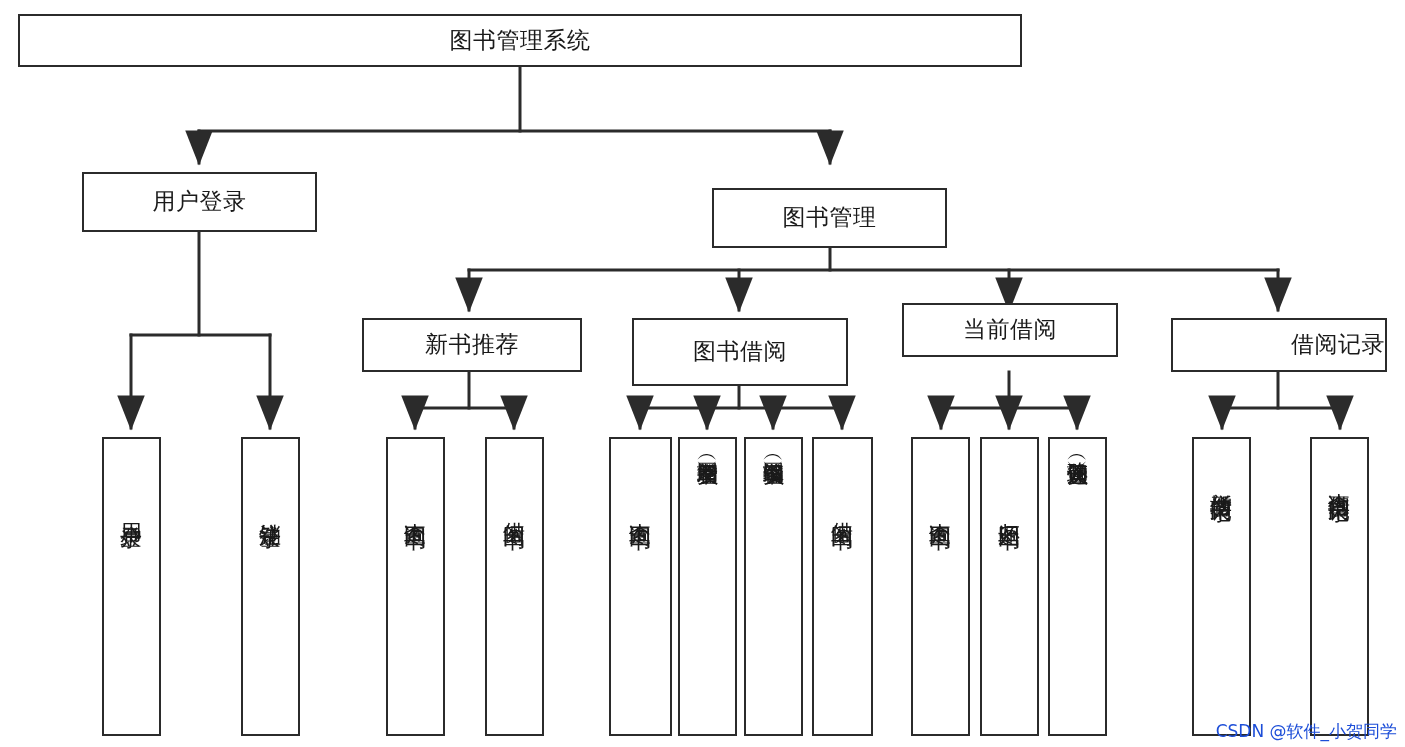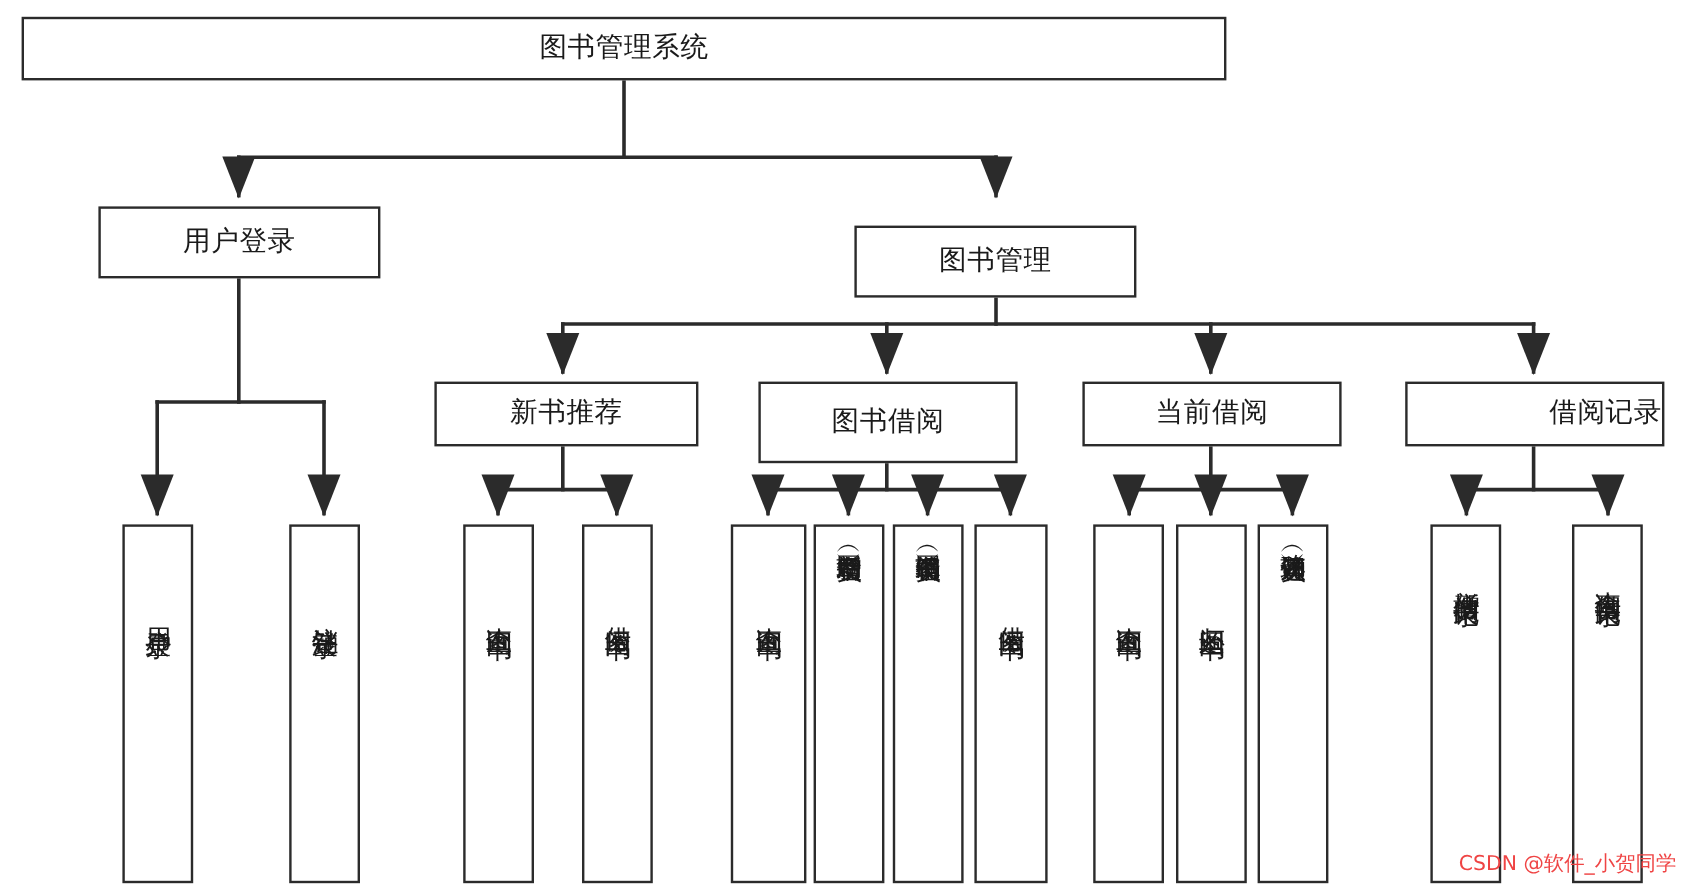--- a/index.html
+++ b/index.html
@@ -71,23 +71,23 @@
   }
   .node.vert.mid .node-label {
     padding-top: 60px;
   }
   .node.vert.midlow .node-label {
     padding-top: 30px;
   }
   .watermark {
     position: absolute;
     right: 8px;
-    bottom: 16px;
+    bottom: 4px;
     font-size: 17px;
-    color: #ef4444;
+    color: #1d4ed8;
     z-index: 5;
     white-space: nowrap;
     font-family: "DejaVu Sans", "Liberation Sans", sans-serif;
   }
 </style>
 </head>
 <body>
 
 <div id="diagram-root">
 
@@ -158,21 +158,21 @@
   </div>
 
   <div class="node horiz" style="left:362px; top:318px; width:220px; height:54px;">
     <span class="node-label">新书推荐</span>
   </div>
 
   <div class="node horiz" style="left:632px; top:318px; width:216px; height:68px;">
     <span class="node-label">图书借阅</span>
   </div>
 
-  <div class="node horiz" style="left:902px; top:318px; width:216px; height:54px;">
+  <div class="node horiz" style="left:902px; top:303px; width:216px; height:54px;">
     <span class="node-label">当前借阅</span>
   </div>
 
   <div class="node horiz" style="left:1171px; top:318px; width:216px; height:54px;justify-content:flex-end;">
     <span class="node-label">借阅记录</span>
   </div>
 
   <div class="node vert mid" style="left:102px; top:437px; width:59px; height:299px;">
     <span class="node-label">用户登录</span>
   </div>

